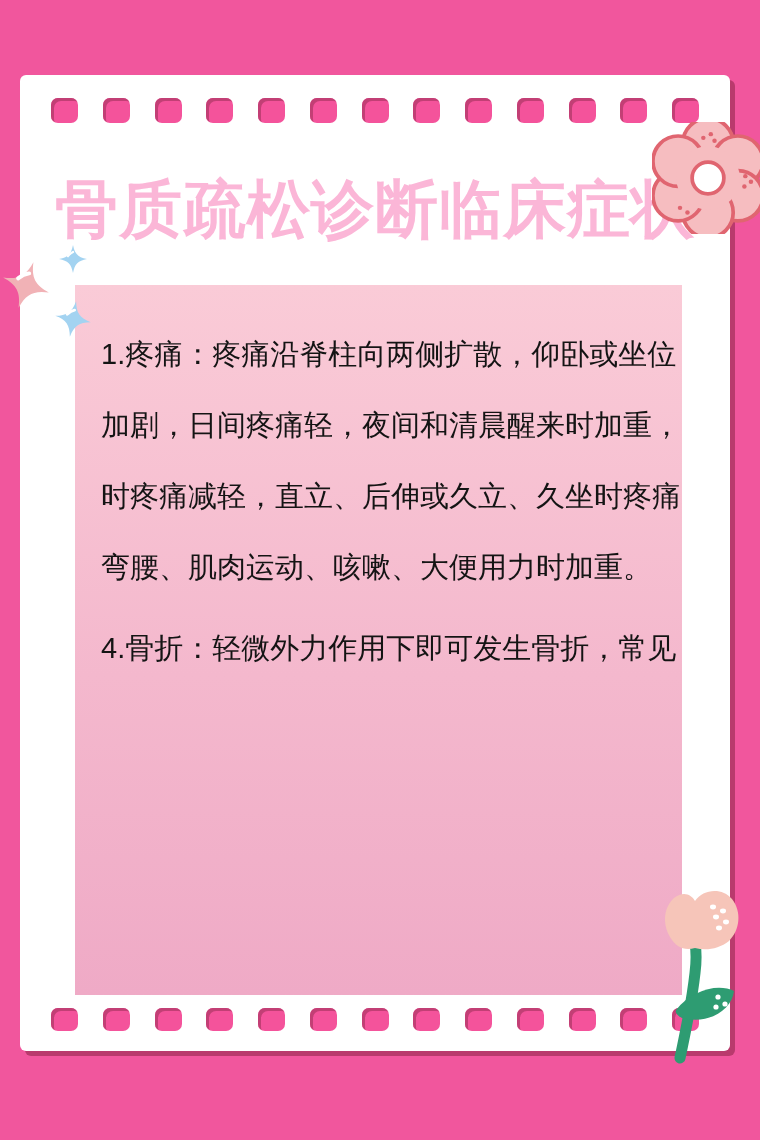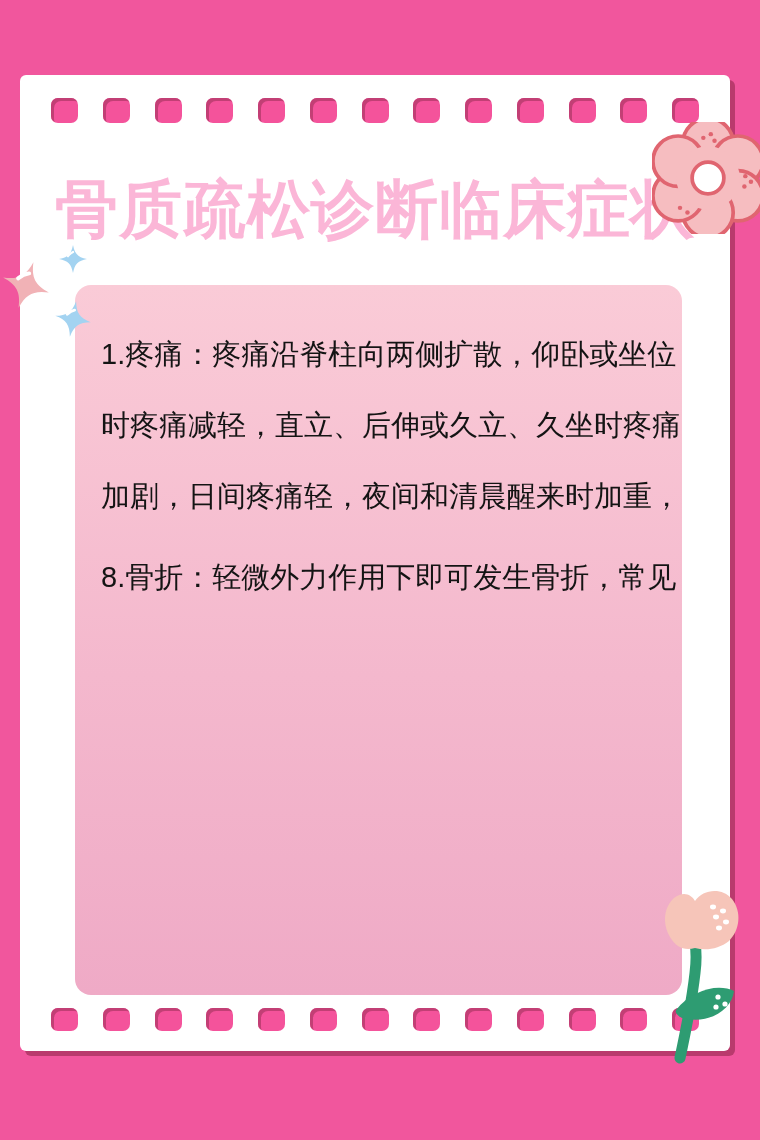--- a/index.html
+++ b/index.html
@@ -36,21 +36,21 @@
     font-size:63px;font-weight:900;
     letter-spacing:1px;
     color:#FBB6D7;
     white-space:nowrap;
     line-height:1.1;
   }
   .content-box{
     position:absolute;left:55px;top:210px;
     width:607px;height:710px;
     background:linear-gradient(180deg,#FACBD7 0%,#F4B8CD 55%,#EFAAC6 100%);
-    border-radius:16px;
+    border-radius:0;
     padding:34px 0 0 0;
     box-sizing:border-box;
   }
   .text-line{
     height:71px;line-height:71px;
     padding:0 26px;
     font-size:29px;
     color:#141414;
     white-space:nowrap;
     font-family:"Liberation Sans","DejaVu Sans",sans-serif;
@@ -81,23 +81,24 @@
     <div class="perf"></div>
     <div class="perf"></div>
     <div class="perf"></div>
     <div class="perf"></div>
   </div>
 
   <div class="poster-title">骨质疏松诊断临床症状</div>
 
   <div class="content-box">
     <div class="text-line">1.疼痛：疼痛沿脊柱向两侧扩散，仰卧或坐位</div>
+    <div class="text-line">加剧，日间疼痛轻，夜间和清晨醒来时加重，</div>
     <div class="text-line">时疼痛减轻，直立、后伸或久立、久坐时疼痛</div>
-    <div class="text-line">加剧，日间疼痛轻，夜间和清晨醒来时加重，</div>
-    <div class="text-line para-start">8.骨折：轻微外力作用下即可发生骨折，常见</div>
+    <div class="text-line">弯腰、肌肉运动、咳嗽、大便用力时加重。</div>
+    <div class="text-line para-start">4.骨折：轻微外力作用下即可发生骨折，常见</div>
   </div>
 
   <div class="film-strip bottom">
     <div class="perf"></div>
     <div class="perf"></div>
     <div class="perf"></div>
     <div class="perf"></div>
     <div class="perf"></div>
     <div class="perf"></div>
     <div class="perf"></div>

